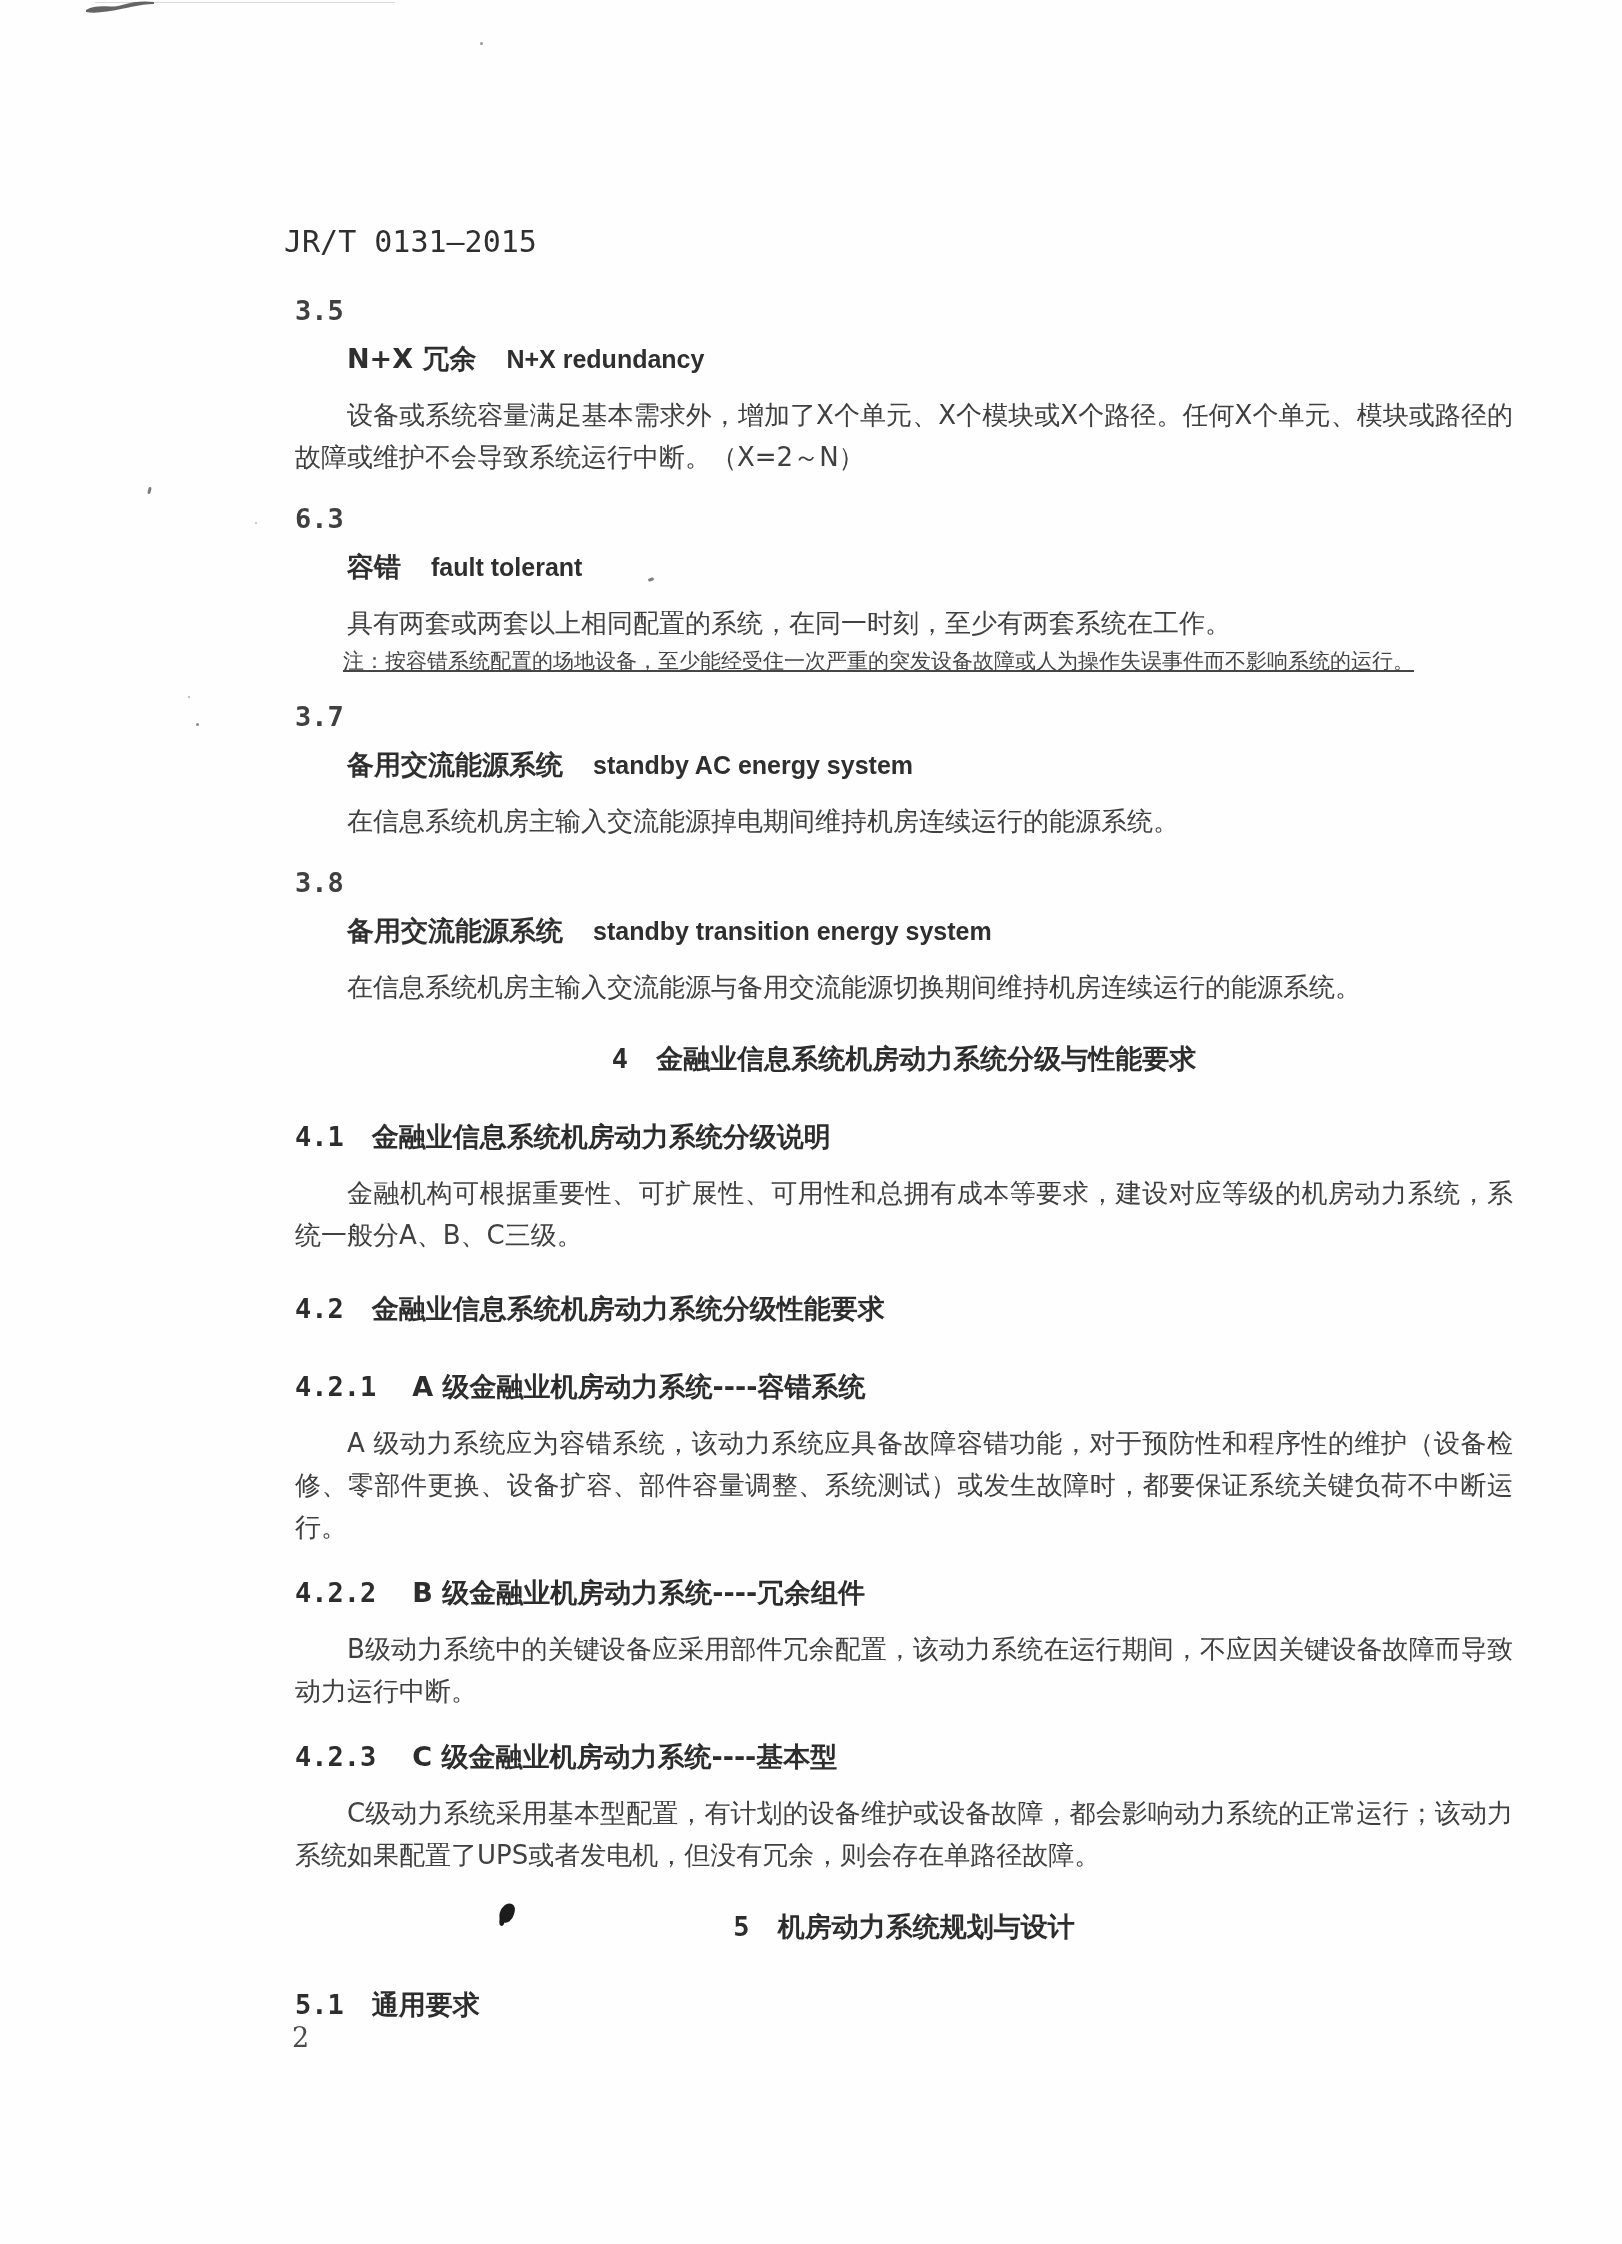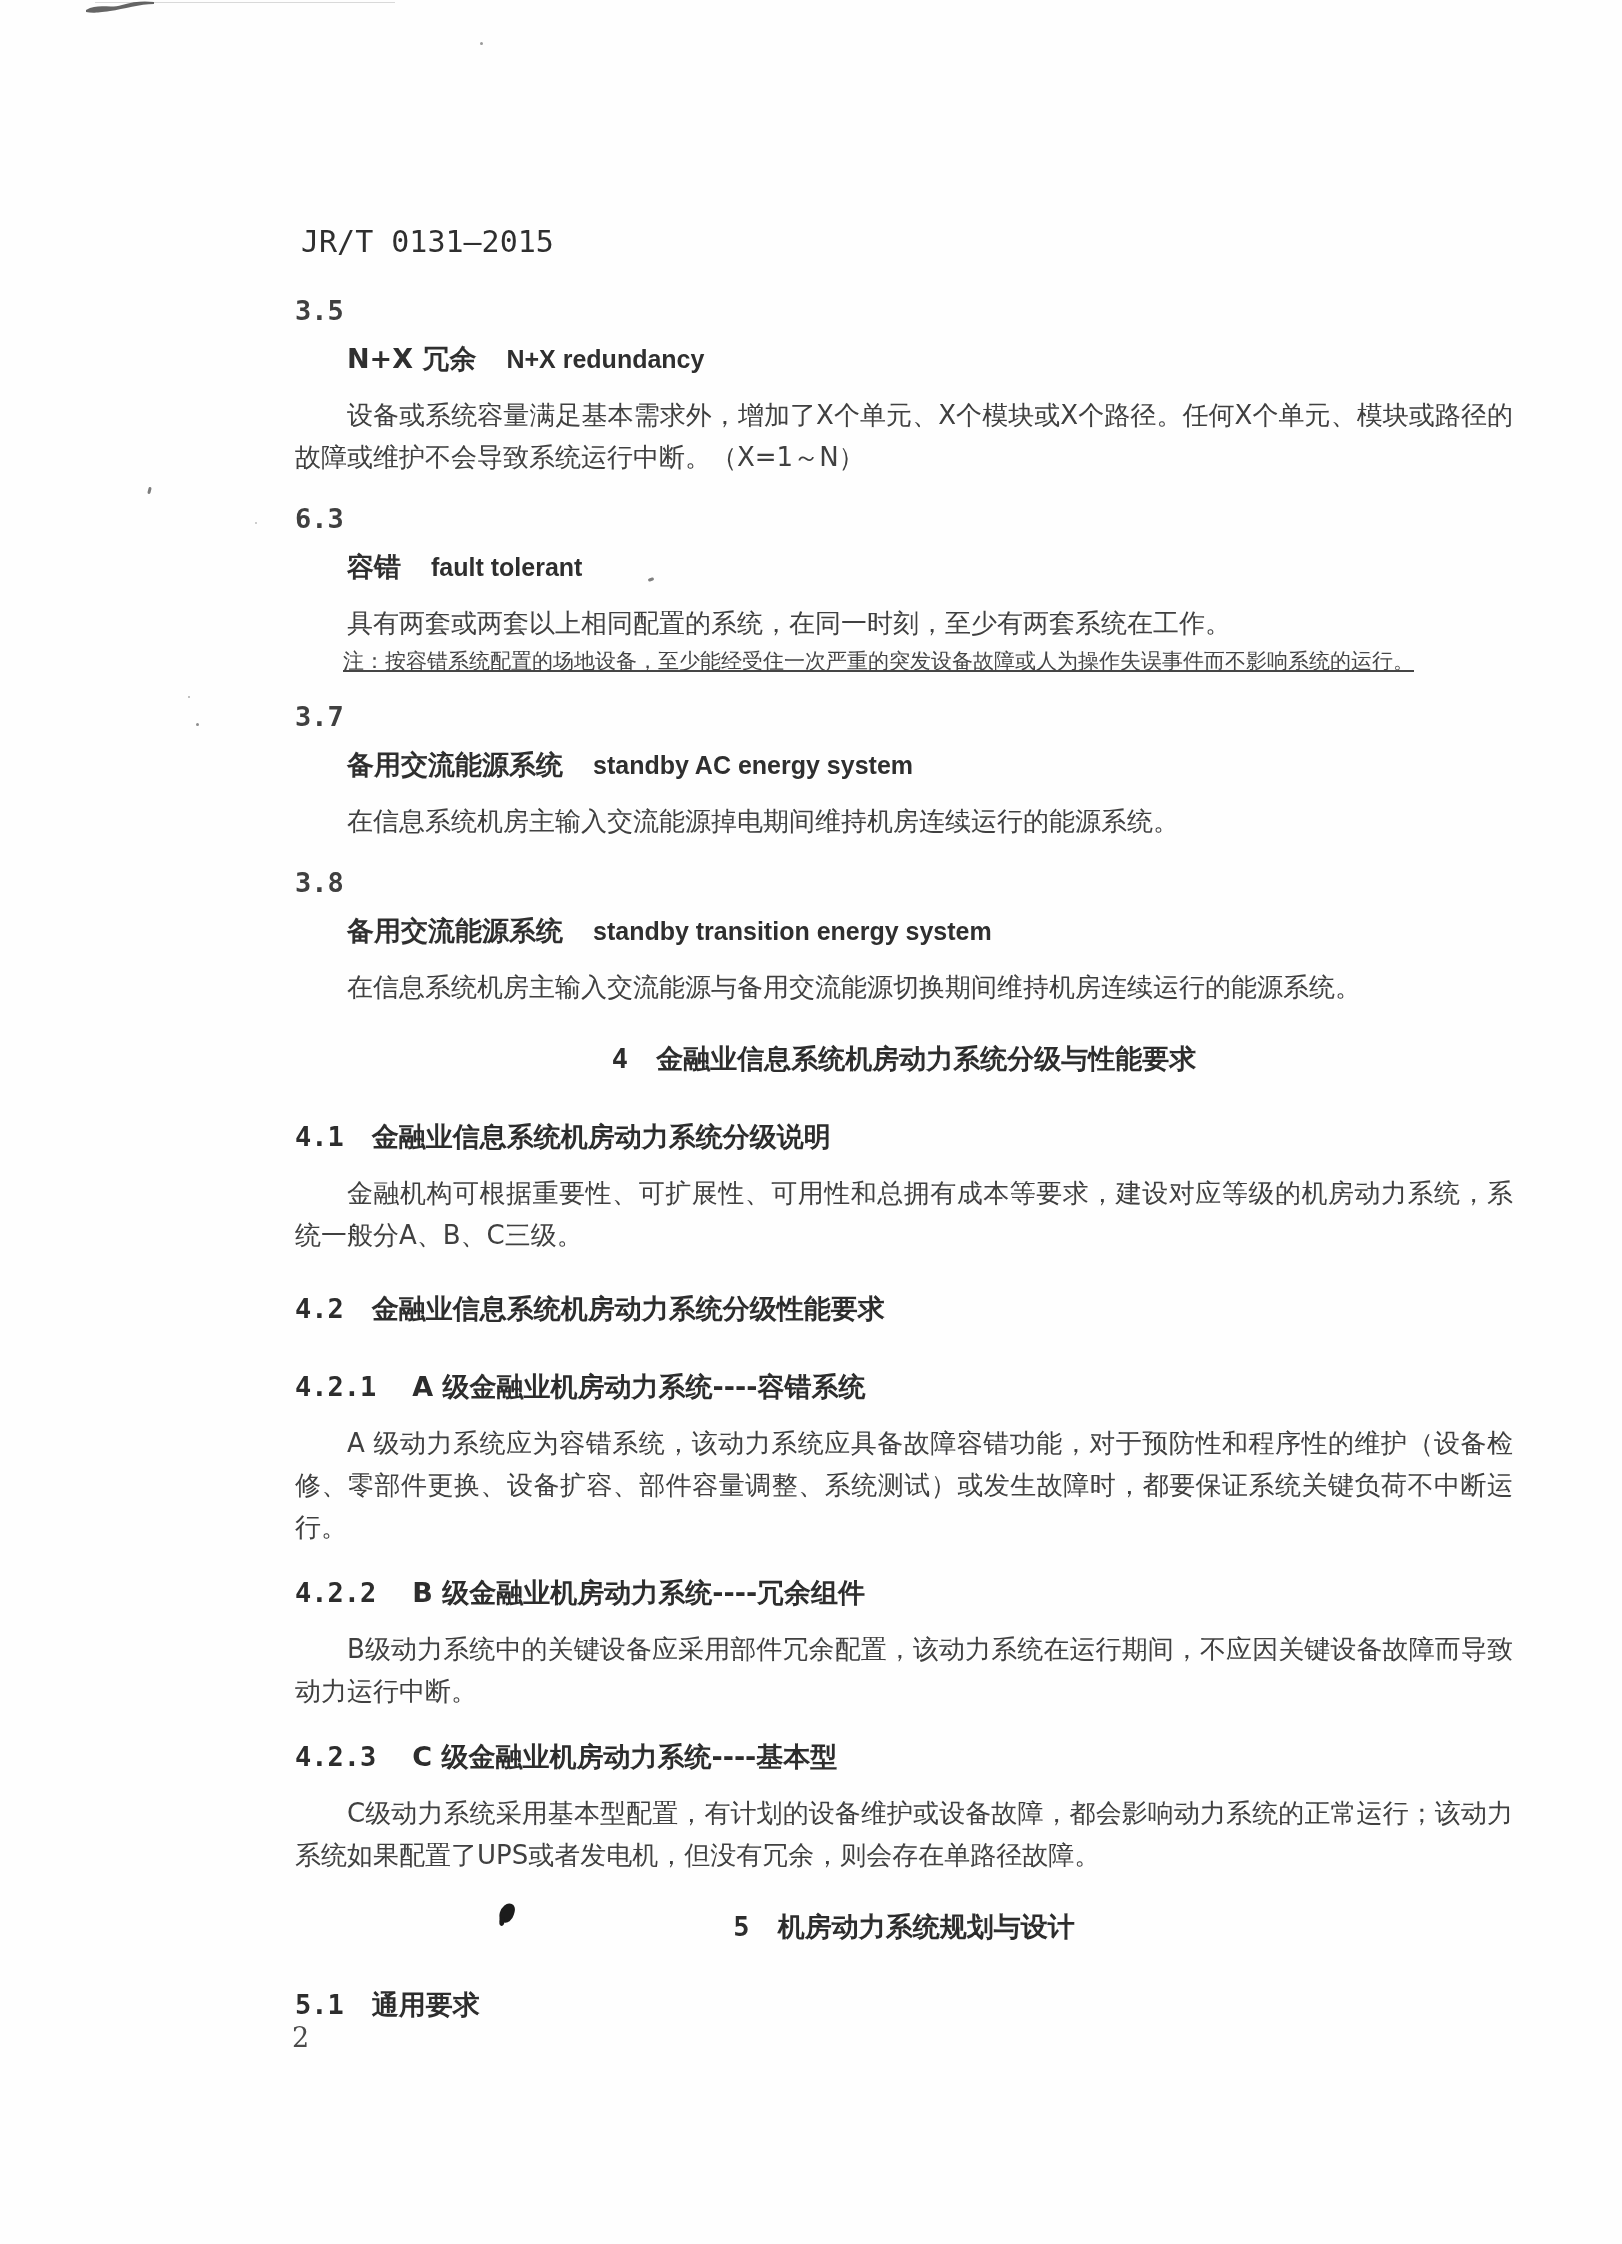--- a/index.html
+++ b/index.html
@@ -28,21 +28,21 @@
   .speck-d { left: 196px; top: 723px; width: 3px; height: 3px; background: #8d8d8d; border-radius: 50%; }
   .speck-e { left: 648px; top: 578px; width: 6px; height: 3px; background: #808080; border-radius: 2px; transform: rotate(-20deg); }
   .speck-f { left: 255px; top: 522px; width: 2px; height: 2px; background: #bdbdbd; border-radius: 50%; }
   .ink-blob { left: 500px; top: 1903px; width: 14px; height: 20px; background: #1c1c1c;
               border-radius: 62% 38% 55% 45%; transform: rotate(16deg); }
   .ink-blob::after { content: ""; position: absolute; left: 2px; top: 16px; width: 5px; height: 8px;
               background: #1c1c1c; border-radius: 0 0 60% 60%; transform: rotate(-12deg); }
 
   
   .doc-header {
-    position: absolute; left: 301px; top: 224px;
+    position: absolute; left: 284px; top: 224px;
     font-family: "DejaVu Sans Mono", monospace;
     font-size: 30px; color: #2f2f2f;
   }
   .content {
     position: absolute; left: 295px; top: 270px; width: 1218px;
   }
   .clause-num {
     margin-top: 20px;
     font-family: "DejaVu Sans Mono", monospace;
     font-size: 27px; font-weight: bold; color: #404040;
@@ -94,21 +94,21 @@
   <div class="artifact speck-d"></div>
   <div class="artifact speck-e"></div>
   <div class="artifact speck-f"></div>
   <div class="artifact ink-blob"></div>
 
   <div class="doc-header">JR/T 0131—2015</div>
 
   <main class="content" id="content">
       <div class="clause-num">3.5</div>
       <div class="term-line"><span class="term-zh">N+X 冗余</span><span class="term-en">N+X redundancy</span></div>
-      <p class="para">设备或系统容量满足基本需求外，增加了X个单元、X个模块或X个路径。任何X个单元、模块或路径的故障或维护不会导致系统运行中断。（X=1～N）</p>
+      <p class="para">设备或系统容量满足基本需求外，增加了X个单元、X个模块或X个路径。任何X个单元、模块或路径的故障或维护不会导致系统运行中断。（X=2～N）</p>
       <div class="clause-num">6.3</div>
       <div class="term-line"><span class="term-zh">容错</span><span class="term-en">fault tolerant</span></div>
       <p class="para">具有两套或两套以上相同配置的系统，在同一时刻，至少有两套系统在工作。</p>
       <div class="note">注：按容错系统配置的场地设备，至少能经受住一次严重的突发设备故障或人为操作失误事件而不影响系统的运行。</div>
       <div class="clause-num">3.7</div>
       <div class="term-line"><span class="term-zh">备用交流能源系统</span><span class="term-en">standby AC energy system</span></div>
       <p class="para">在信息系统机房主输入交流能源掉电期间维持机房连续运行的能源系统。</p>
       <div class="clause-num">3.8</div>
       <div class="term-line"><span class="term-zh">备用交流能源系统</span><span class="term-en">standby transition energy system</span></div>
       <p class="para">在信息系统机房主输入交流能源与备用交流能源切换期间维持机房连续运行的能源系统。</p>

